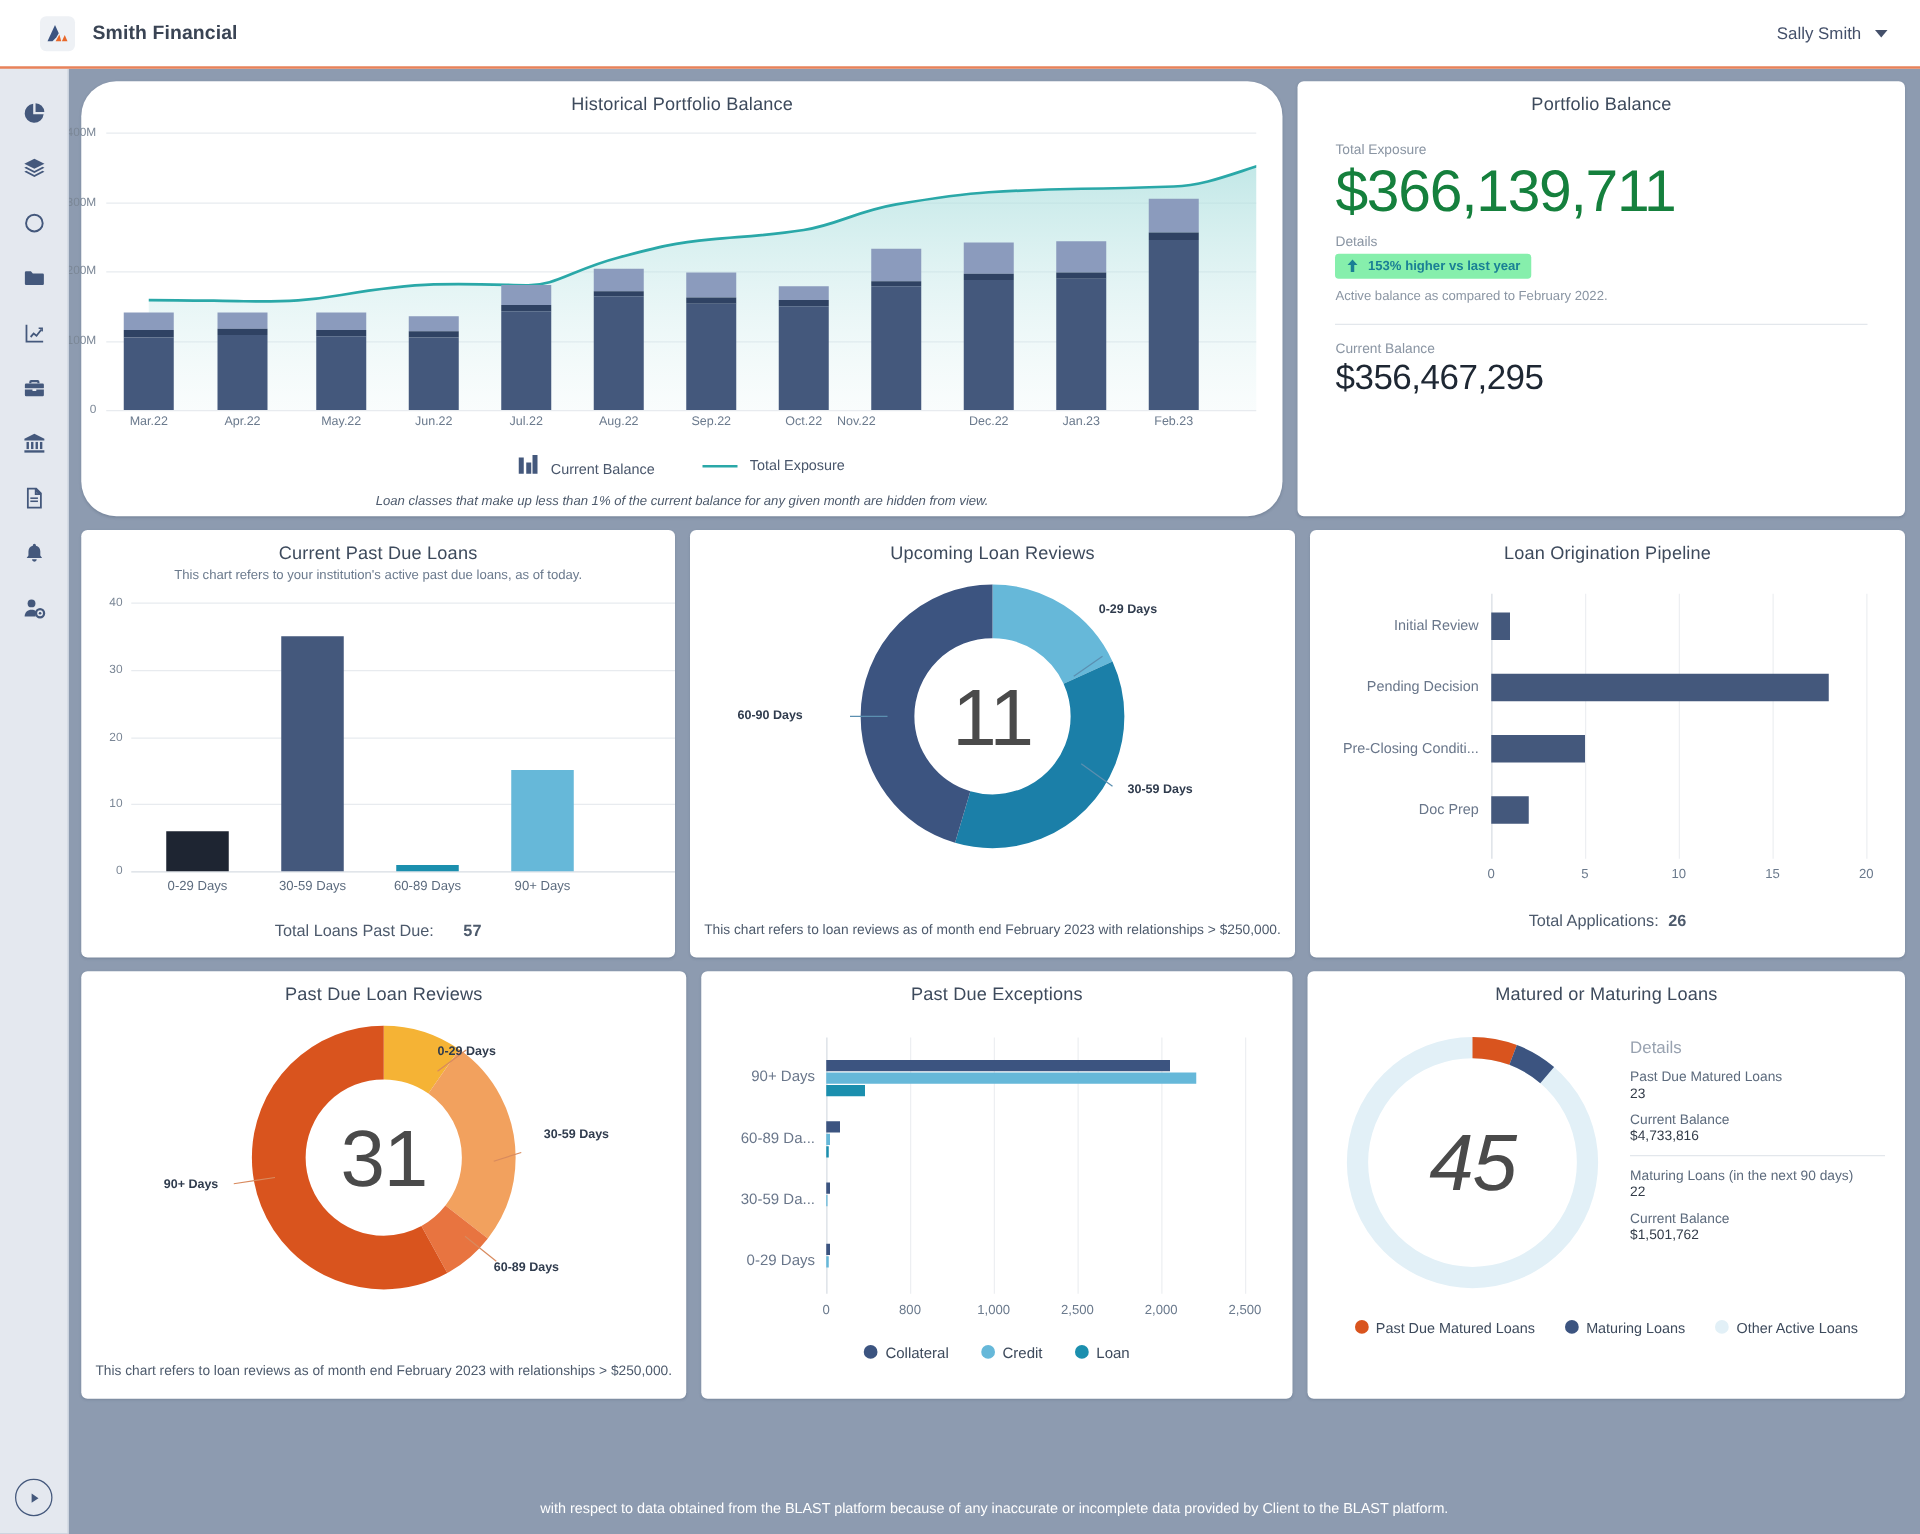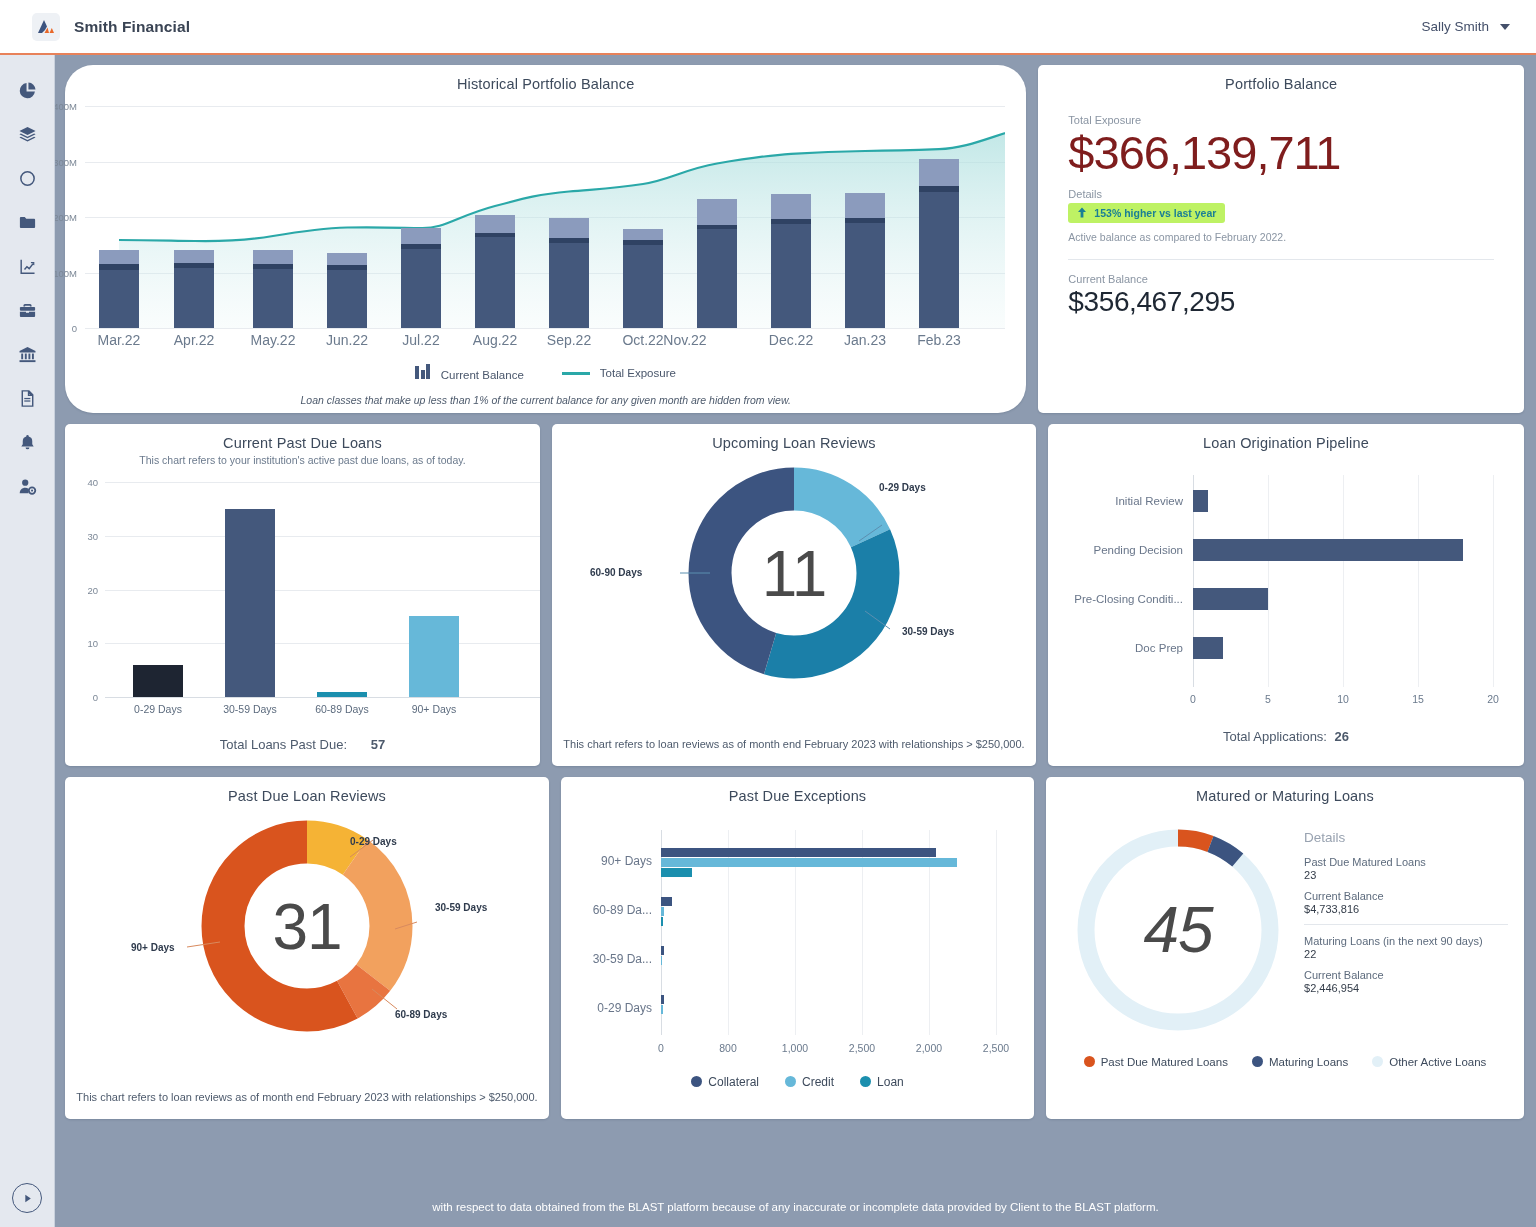--- a/index.html
+++ b/index.html
@@ -69,35 +69,35 @@
   }
   .card-foot-italic {
     text-align: center; font-size: 10.5px; color: #4d5a6c; font-style: italic;
   }
 
   
   #historical { width: 968px; height: 348px; border-radius: 28px; }
   .hist-plot { position: relative; width: 920px; height: 222px; margin: 14px 0 0 20px; }
   .ytick { position: absolute; right: 100%; margin-right: 8px; transform: translateY(-50%); font-size: 9.5px; color: #7b8796; white-space: nowrap; }
   .gridline { position: absolute; left: 0; right: 0; height: 1px; background: #e8ebef; }
-  .xlab { position: absolute; top: 226px; transform: translateX(-50%); font-size: 14px; color: #6b7a8d; }
+  .xlab { position: absolute; top: 226px; transform: translateX(-50%); font-size: 10px; color: #6b7a8d; }
   .bar-stack { position: absolute; bottom: 0; width: 40px; }
   .seg { width: 100%; }
   .hist-legend { display: flex; justify-content: center; align-items: center; gap: 38px; margin-top: 36px; font-size: 11.5px; color: #49566b; }
   .lg-bars { display: inline-flex; gap: 1.5px; align-items: flex-end; margin-right: 7px; }
   .lg-bars i { display: block; width: 4px; background: #44587c; }
   .lg-line { display: inline-block; width: 28px; height: 2.5px; background: #2aa8a8; margin-right: 7px; vertical-align: middle; }
 
   
   #portfolio { width: 489px; height: 348px; }
   .pb-inner { padding: 22px 30px 0 30px; }
   .pb-label { font-size: 11px; color: #8a95a3; margin-bottom: 1px; }
-  .pb-big { font-size: 47px; color: #7f1d1d; letter-spacing: -1px; line-height: 1.12; font-weight: normal; }
+  .pb-big { font-size: 47px; color: #15803d; letter-spacing: -1px; line-height: 1.12; font-weight: normal; }
   .pb-chip {
-    display: inline-flex; align-items: flex-start; gap: 7px; background: #bef264;
+    display: inline-flex; align-items: flex-start; gap: 7px; background: #86efac;
     color: #1a7f95; font-size: 10.5px; font-weight: bold; padding: 4px 9px; border-radius: 3px; margin-top: 2px;
   }
   .pb-note { font-size: 10.5px; color: #8a95a3; margin-top: 8px; }
   .pb-rule { height: 1px; background: #e3e7ec; margin: 16px 0 13px 0; }
   .pb-mid { font-size: 28px; color: #1e2733; letter-spacing: -.4px; }
 
   
   #pastdue { width: 484px; height: 342px; }
   .pd-plot { position: relative; width: 435px; height: 215px; margin: 16px 0 0 40px; }
   .pd-ytick { position: absolute; right: 100%; margin-right: 7px; transform: translateY(-50%); font-size: 9.5px; color: #7b8796; }
@@ -566,21 +566,21 @@
         <div class="mt-details">
           <div class="mt-h">Details</div>
           <div class="mt-k">Past Due Matured Loans</div>
           <div class="mt-v">23</div>
           <div class="mt-k">Current Balance</div>
           <div class="mt-v">$4,733,816</div>
           <div class="mt-rule"></div>
           <div class="mt-k">Maturing Loans (in the next 90 days)</div>
           <div class="mt-v">22</div>
           <div class="mt-k">Current Balance</div>
-          <div class="mt-v">$2,446,954</div>
+          <div class="mt-v">$1,501,762</div>
         </div>
       </div>
       <div class="mt-legend">
         <span><i class="dot" style="background:#d9541e"></i><span>Past Due Matured Loans</span></span>
         <span><i class="dot" style="background:#3c5480"></i><span>Maturing Loans</span></span>
         <span><i class="dot" style="background:#e2f0f7"></i><span>Other Active Loans</span></span>
       </div>
     </div>
   </div>
 </div>

